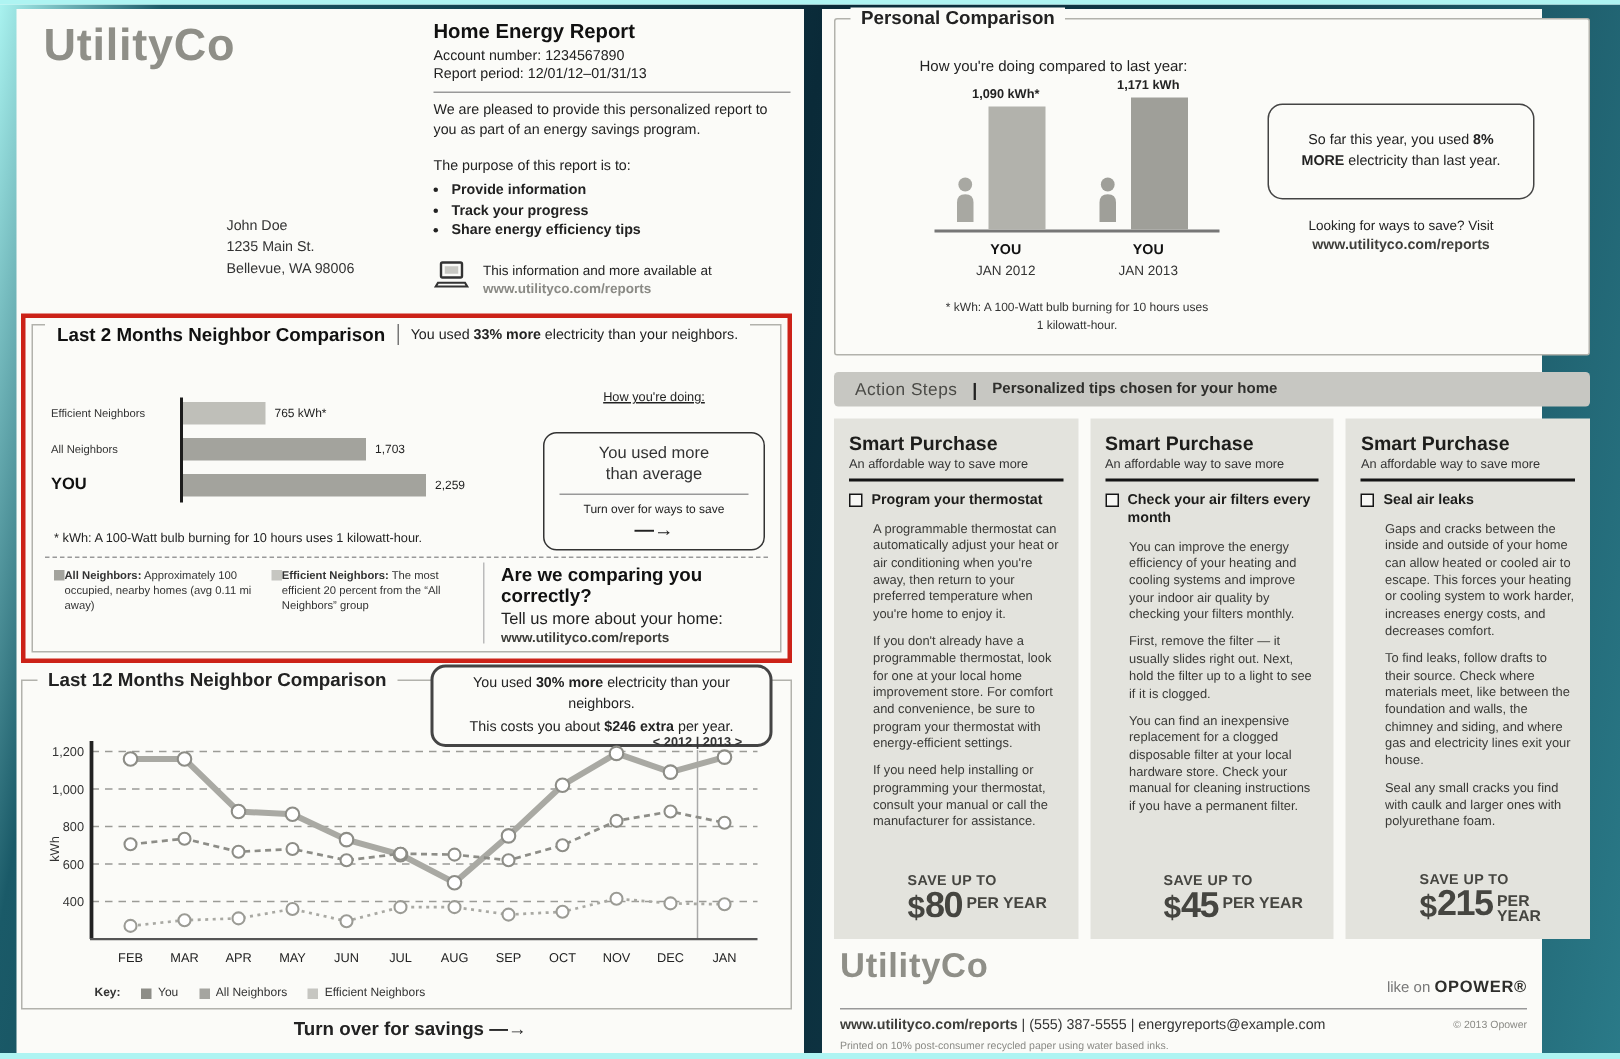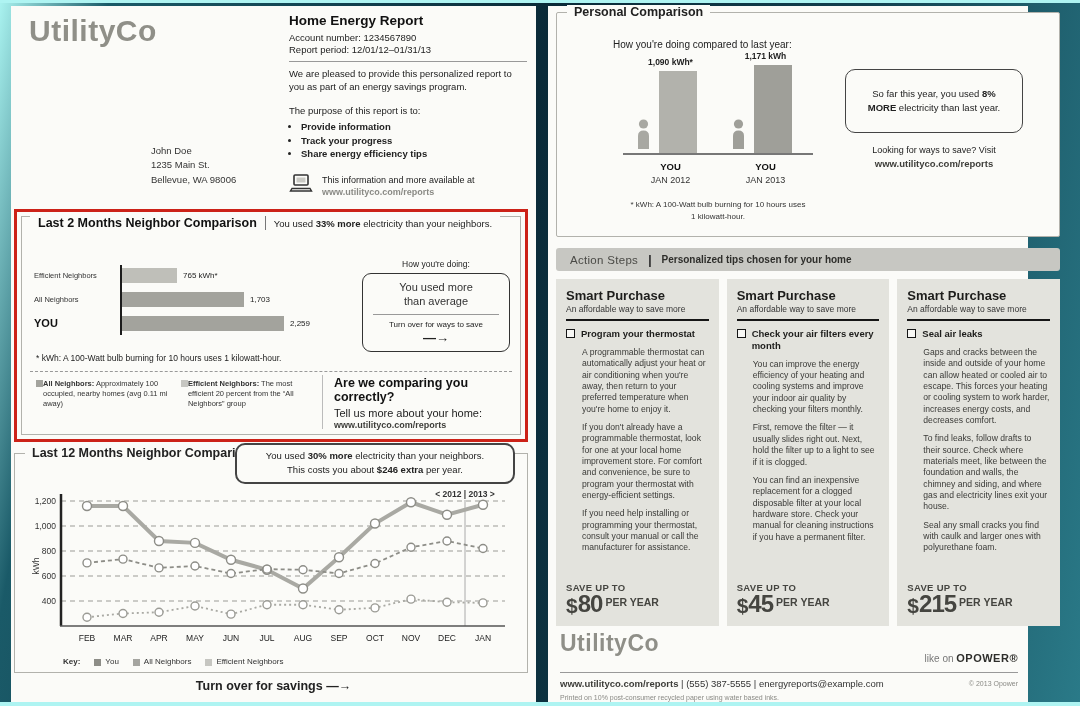--- a/index.html
+++ b/index.html
@@ -35,41 +35,41 @@
   .vdiv { width:1px; height:14px; background:#777; margin:0 8px; }
   .sect-sub { font-size:9.5px; color:#222; }
   .hbars { position:absolute; left:12px; top:46px; width:330px; }
   .hbar-row { display:flex; align-items:center; height:24px; }
   .hbar-label { width:86px; font-size:7.5px; color:#333; }
   .hbar-label.you { font-size:11px; font-weight:bold; color:#111; }
   .hbar-axis { position:absolute; left:86px; top:2px; width:2px; height:70px; background:#1c1c1c; }
   .hbar { height:15px; margin-left:2px; }
   .hbar-val { font-size:8px; color:#222; margin-left:6px; white-space:nowrap; }
   .doing { position:absolute; left:340px; top:42px; width:148px; text-align:center; }
-  .doing-head { font-size:8.5px; color:#222; margin-bottom:4px; }
+  .doing-head { font-size:8.5px; color:#222; margin-bottom:19px;text-decoration:underline; }
   .doing-box { border:1.5px solid #333; border-radius:9px; padding:7px 6px 6px; }
   .doing-main { font-size:11px; color:#333; line-height:1.25; }
   .doing-box .rule { border-top:1px solid #999; margin:5px 4px; }
   .doing-sub { font-size:8px; color:#222; }
   .doing-arrow { font-size:13px; font-weight:bold; margin-top:1px; }
   .fn { font-size:8.5px; color:#222; }
   .two-month .fn { position:absolute; left:14px; top:136px; }
   .dash-div { position:absolute; left:8px; right:8px; top:154px; border-top:1px dashed #999; }
   .legend { position:absolute; left:14px; top:162px; display:flex; gap:12px; width:282px; }
   .legend-item { display:flex; gap:0; font-size:7.5px; line-height:1.35; color:#333; }
   .sq { width:7px; height:7px; flex:0 0 7px; margin-top:1px; }
   .legend-vdiv { position:absolute; left:300px; top:158px; width:1px; height:54px; background:#bbb; }
   .compare { position:absolute; left:312px; top:160px; width:184px; }
   .compare-title { font-size:12.5px; font-weight:bold; color:#111; line-height:1.1; }
   .compare-line { font-size:11px; margin-top:2px; }
   .compare-url { font-size:9px; margin-top:1px; }
 
   .twelve-month { left:3px; top:447px; width:514px; height:220px; }
   .tm-title { position:absolute; top:-8px; left:10px; background:#fbfbf8; padding:0 7px; font-size:12.5px; font-weight:bold; }
-  .callout { position:absolute; top:-11px; right:12px; width:280px; border:2px solid #444; border-radius:10px; background:#fbfbf8; text-align:center; font-size:9.5px; line-height:1.5; padding:4px 6px; }
+  .callout { position:absolute; top:-11px; right:12px; width:228px; border:2px solid #444; border-radius:10px; background:#fbfbf8; text-align:center; font-size:9.5px; line-height:1.5; padding:4px 6px; }
   #line-chart { position:absolute; left:16px; top:34px; }
   #line-chart svg text { font-family:"Liberation Sans", sans-serif; }
   .key-row { position:absolute; left:26px; bottom:6px; display:flex; align-items:center; gap:14px; font-size:8px; color:#333; }
   .key-row .klabel { font-weight:bold;padding-left:22px; }
   .key-item { display:flex; align-items:center; gap:4px; }
   .turn-over { position:absolute; left:0; right:0; top:673px; text-align:center; font-size:12.5px; font-weight:bold; color:#222; }
 
   
   .personal { left:8px; top:6px; width:504px; height:225px; border-radius:2px; }
   .personal-sub { position:absolute; left:56px; top:26px; font-size:10px; color:#222; }
@@ -95,21 +95,21 @@
 
   .cards { position:absolute; left:8px; top:273px; width:504px; display:flex; gap:8px; }
   .card { flex:1; height:347px; background:#e3e3dd; padding:9px 10px 10px; display:flex; flex-direction:column; overflow:hidden; }
   .card-head { font-size:13px; font-weight:bold; color:#1d1d1b; }
   .card-sub { font-size:8.5px; color:#333; margin-top:1px; }
   .card-rule { border-top:2px solid #151515; margin:5px 0 7px; }
   .tip-title-row { display:flex; gap:6px; }
   .cbx { width:9px; height:9px; flex:0 0 9px; border:1.7px solid #151515; background:#f7f7f4; margin-top:1px; }
   .tip-title { font-size:9.5px; font-weight:bold; line-height:1.25; color:#1d1d1b; }
   .card p { margin:7px 0 0 16px; font-size:8.6px; line-height:1.32; color:#3a3a37; }
-  .save { margin-top:auto; color:#454540; }
+  .save { margin-top:auto; color:#454540;margin-left:39px; }
   .save-label { font-size:9.5px; font-weight:bold; letter-spacing:.3px; }
   .save-amt-row { display:flex; align-items:flex-start; line-height:.9; }
   .save-cur { font-size:21px; font-weight:bold; margin-top:4px; }
   .save-amt { font-size:24px; font-weight:bold; letter-spacing:-1px; }
   .save-per { font-size:10.5px; font-weight:bold; margin-top:5px; margin-left:3px; }
 
   .footer { position:absolute; left:12px; right:10px; top:624px; height:72px; }
   .rp-logo { left:0; top:0; font-size:23px; }
   .runs-on { position:absolute; right:0; top:22px; font-size:10px; color:#777; }
   .runs-on b { color:#2e2e2b; font-size:11px; letter-spacing:.5px; }

